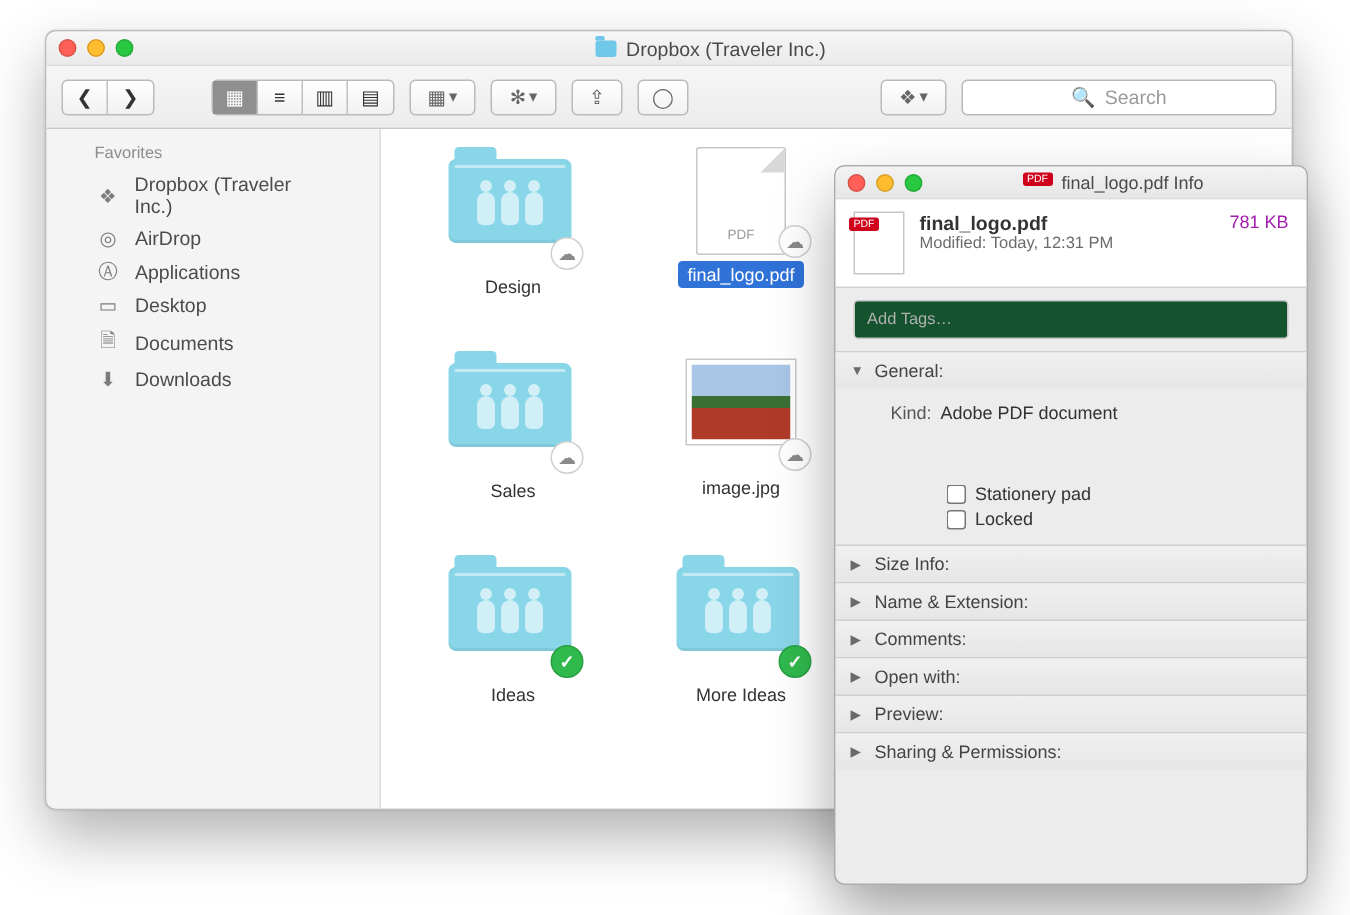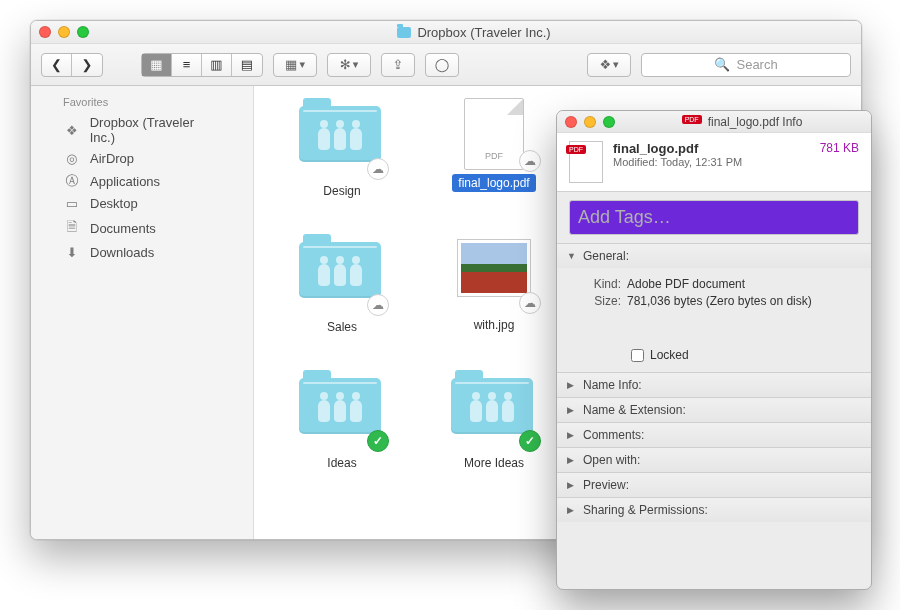--- a/index.html
+++ b/index.html
@@ -125,22 +125,22 @@
     background:#fff;border-bottom:1px solid #d0d0d0;
     padding:8px 12px; display:flex; gap:10px; align-items:flex-start;
   }
   .pdf-thumb{width:34px;height:42px;border:1px solid #c6c6c6;background:#fff;position:relative}
   .pdf-thumb .tag{position:absolute;top:3px;left:-4px;background:#d0021b;color:#fff;font-size:7px;padding:1px 3px;border-radius:2px}
   .info-head .meta{flex:1}
   .info-head .name{font-weight:600;font-size:13px}
   .info-head .mod{font-size:11px;color:#6b6b6b}
   .info-head .size{font-size:12px;color:#a21caf;white-space:nowrap}
   .taginput{
-    margin:8px 12px 8px; background:#6d28d9;border:1px solid #c6c6c6;border-radius:3px;
-    padding:6px 8px;color:#b0b0b0;font-size:18px;
+    margin:8px 12px 8px; background:#14532d;border:1px solid #c6c6c6;border-radius:3px;
+    padding:6px 8px;color:#b0b0b0;font-size:11px;
   }
   .section{border-top:1px solid #cfcfcf}
   .section-h{
     display:flex;align-items:center;gap:6px;padding:5px 10px;
     font-size:12px;color:#444;cursor:default;background:linear-gradient(#f0f0f0,#e6e6e6);
   }
   .tri{font-size:9px;color:#6a6a6a;display:inline-block;width:10px}
   .section-body{padding:6px 14px 10px 28px;font-size:12px;color:#333}
   .kv{display:flex;gap:6px;margin:3px 0}
   .kv .k{color:#555;min-width:36px;text-align:right}
@@ -257,21 +257,21 @@
             <div class="badge">☁</div>
           </div>
           <span class="fname">Sales</span>
         </div>
 
         <div class="item">
           <div class="iconwrap">
             <div class="img-icon"></div>
             <div class="badge">☁</div>
           </div>
-          <span class="fname">with.jpg</span>
+          <span class="fname">image.jpg</span>
         </div>
 
         <div class="item">
           <div class="iconwrap">
             <div class="folder-icon">
                 <div class="ppl">
                   <span></span>
                   <span></span>
                   <span></span>
                 </div>
@@ -334,36 +334,36 @@
   <div class="section">
     <div class="section-h">
       <span class="tri">▼</span>
       <span>General:</span>
     </div>
     <div class="section-body">
       <div class="kv">
         <span class="k">Kind:</span>
         <span>Adobe PDF document</span>
       </div>
-      <div class="kv">
-        <span class="k">Size:</span>
-        <span>781,036 bytes (Zero bytes on disk)</span>
-      </div>
       <div style="height:34px"></div>
+      <label class="chk">
+        <input type="checkbox" style="">
+        <span>Stationery pad</span>
+      </label>
       <label class="chk">
         <input type="checkbox" style="">
         <span>Locked</span>
       </label>
     </div>
   </div>
 
   <div class="section">
       <div class="section-h">
     <span class="tri">▶</span>
-    <span>Name Info:</span>
+    <span>Size Info:</span>
   </div>
     </div>
   <div class="section">
       <div class="section-h">
     <span class="tri">▶</span>
     <span>Name &amp; Extension:</span>
   </div>
     </div>
   <div class="section">
       <div class="section-h">

